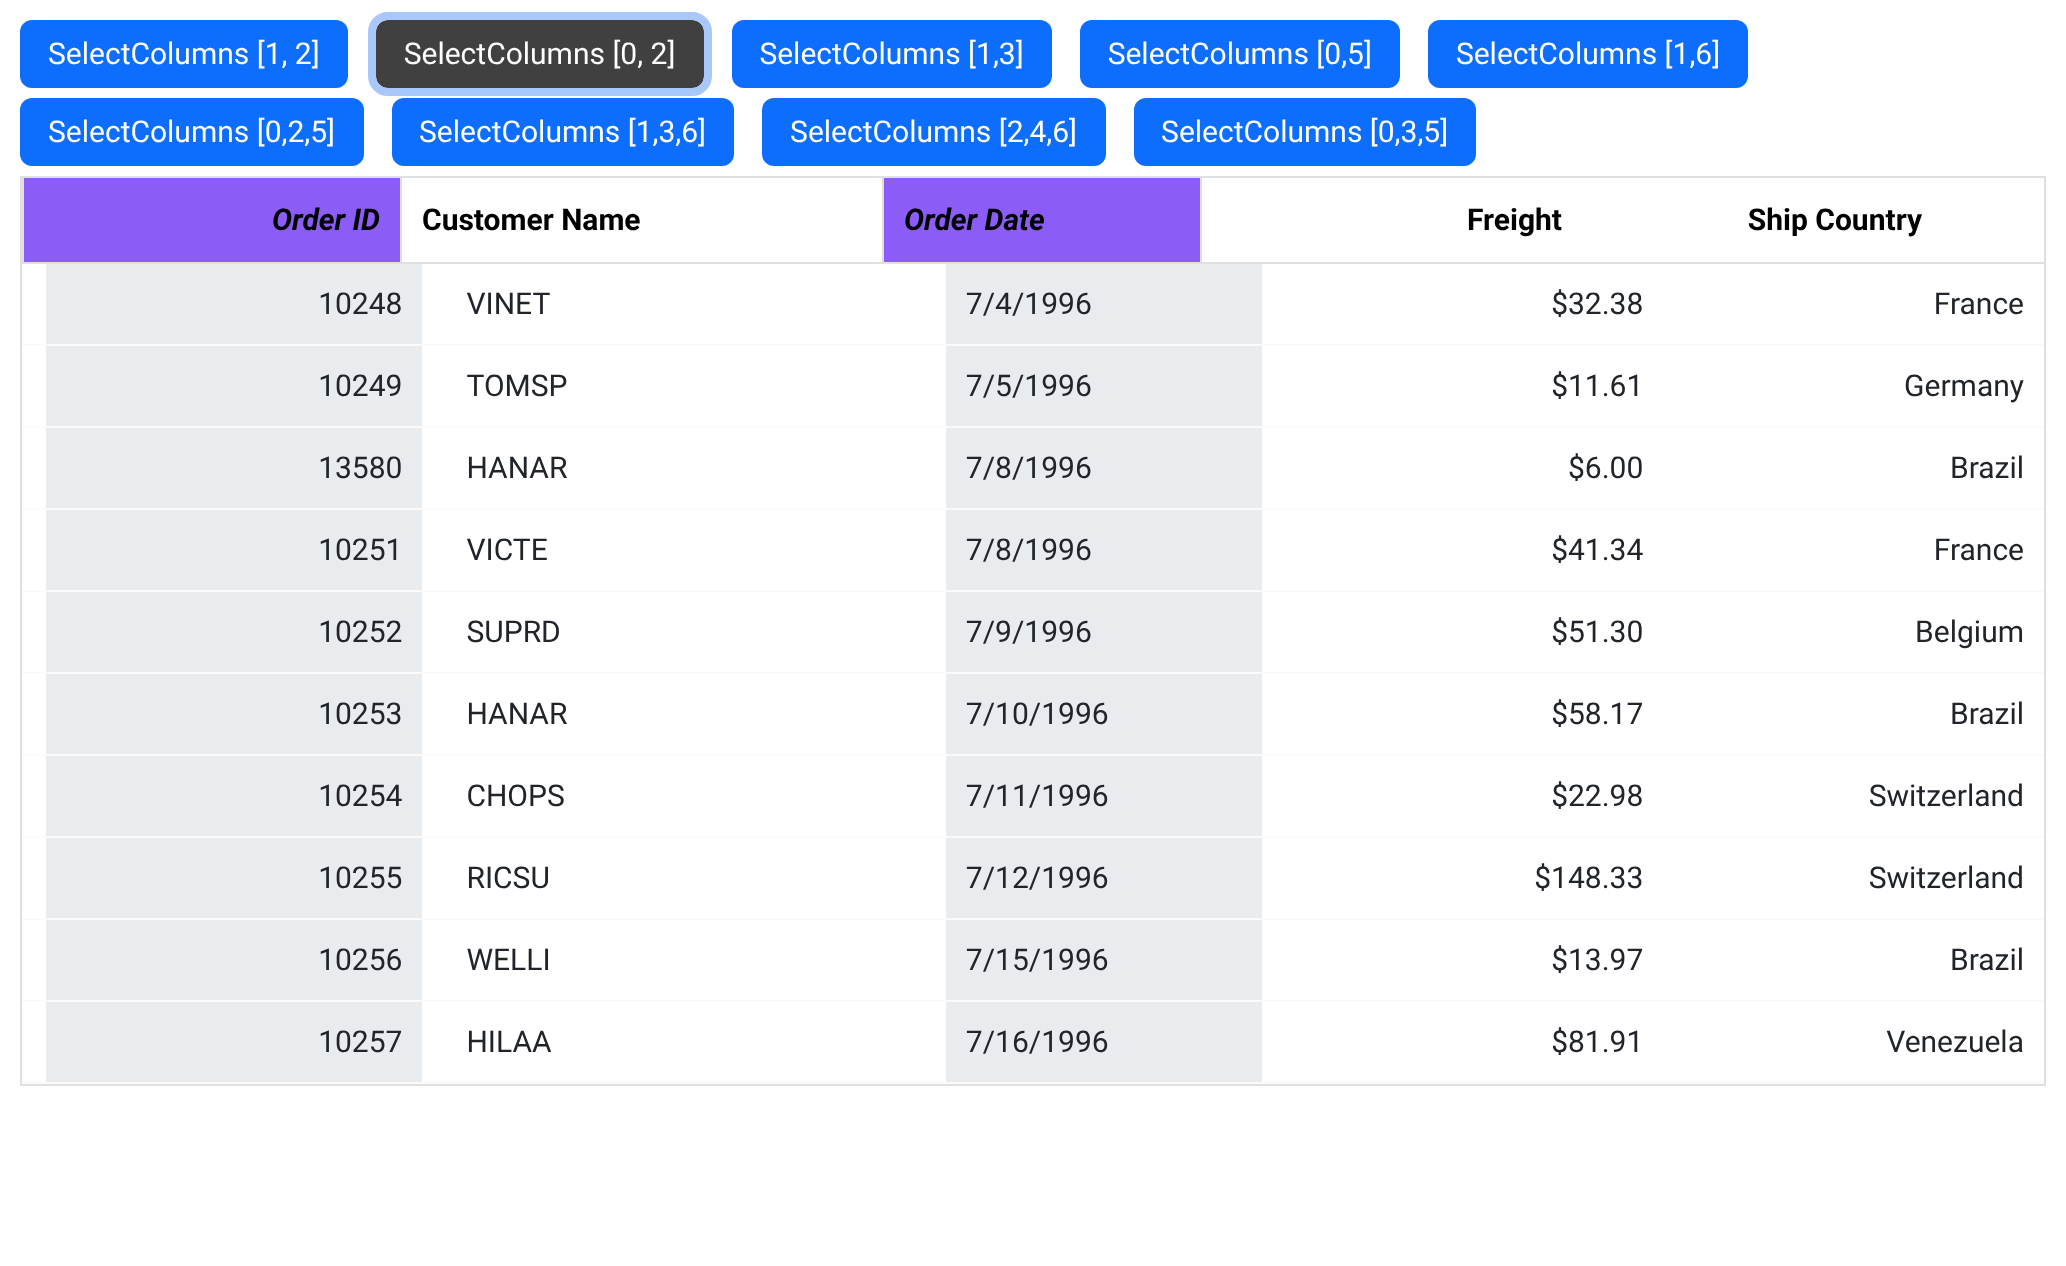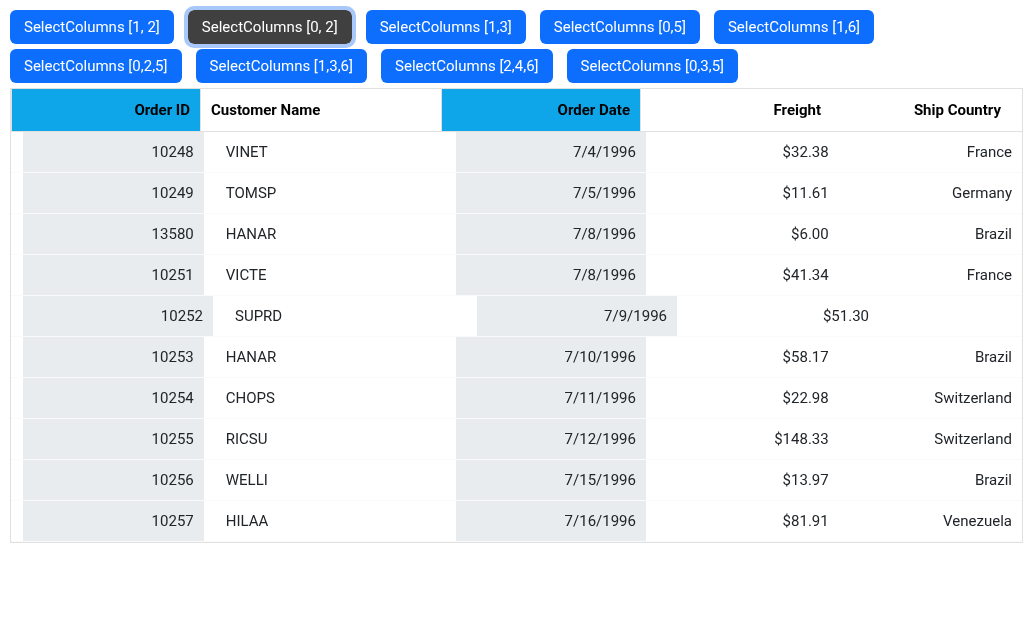--- a/index.html
+++ b/index.html
@@ -62,29 +62,30 @@
       font-size: 15px;
       margin-left: 12px;
     }
     .cell {
       overflow: hidden;
       white-space: nowrap;
       text-overflow: ellipsis;
     }
     .col-orderid { width: 190px; text-align: right; background: #e9ecef; }
     .col-customer { width: 240px; text-align: left; }
-    .col-date { width: 200px; text-align: right; background: #e9ecef; }
+    .col-date { width: 160px; text-align: left; background: #e9ecef; }
     .col-freight { width: 190px; text-align: right; }
     .col-country { width: 180px; text-align: right; }
 
     .grid-header .col-orderid,
     .grid-header .col-date {
-      background: #0ea5e9;
+      background: #8b5cf6;
       border-left: 1px solid #e0e0e0;
       border-right: 1px solid #e0e0e0;
+      font-style: italic;
     }
 
     .grid-body-wrap::-webkit-scrollbar { width: 16px; }
     .grid-body-wrap::-webkit-scrollbar-track { background: #f1f1f1; }
     .grid-body-wrap::-webkit-scrollbar-thumb { background: #c1c1c1; border-radius: 2px; }
   </style>
 </head>
 <body>
 
 <div class="button-row" id="button-row-1">
@@ -136,20 +137,21 @@
         <div class="cell col-customer">VICTE</div>
         <div class="cell col-date">7/8/1996</div>
         <div class="cell col-freight">$41.34</div>
         <div class="cell col-country">France</div>
       </div>
       <div class="grid-row">
         <div class="cell col-orderid">10252</div>
         <div class="cell col-customer">SUPRD</div>
         <div class="cell col-date">7/9/1996</div>
         <div class="cell col-freight">$51.30</div>
+        <div class="cell col-country">Belgium</div>
       </div>
       <div class="grid-row">
         <div class="cell col-orderid">10253</div>
         <div class="cell col-customer">HANAR</div>
         <div class="cell col-date">7/10/1996</div>
         <div class="cell col-freight">$58.17</div>
         <div class="cell col-country">Brazil</div>
       </div>
       <div class="grid-row">
         <div class="cell col-orderid">10254</div>

